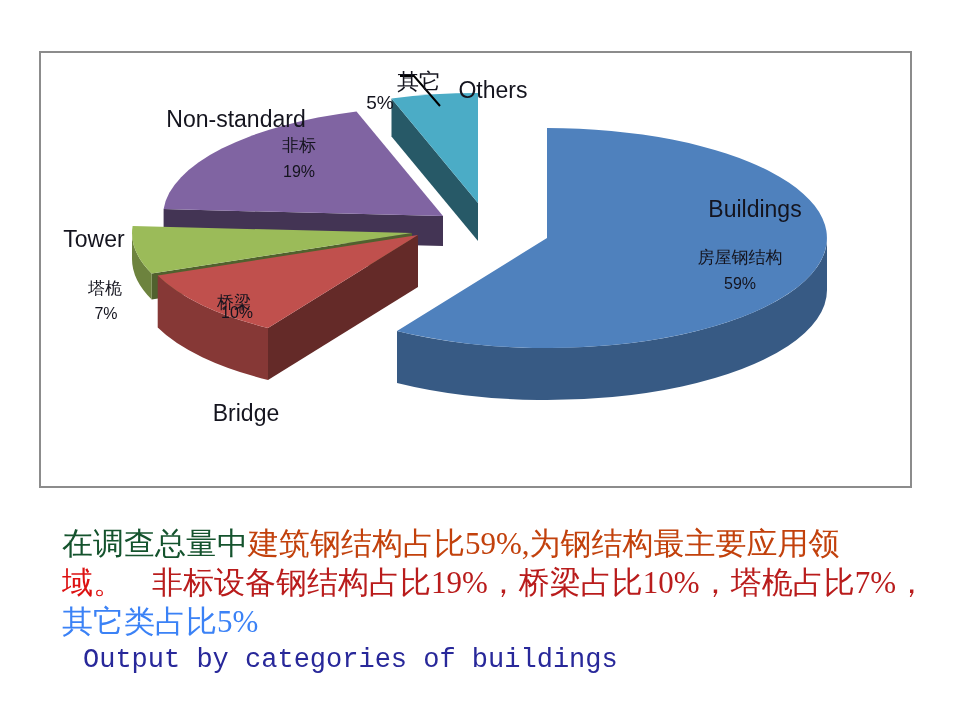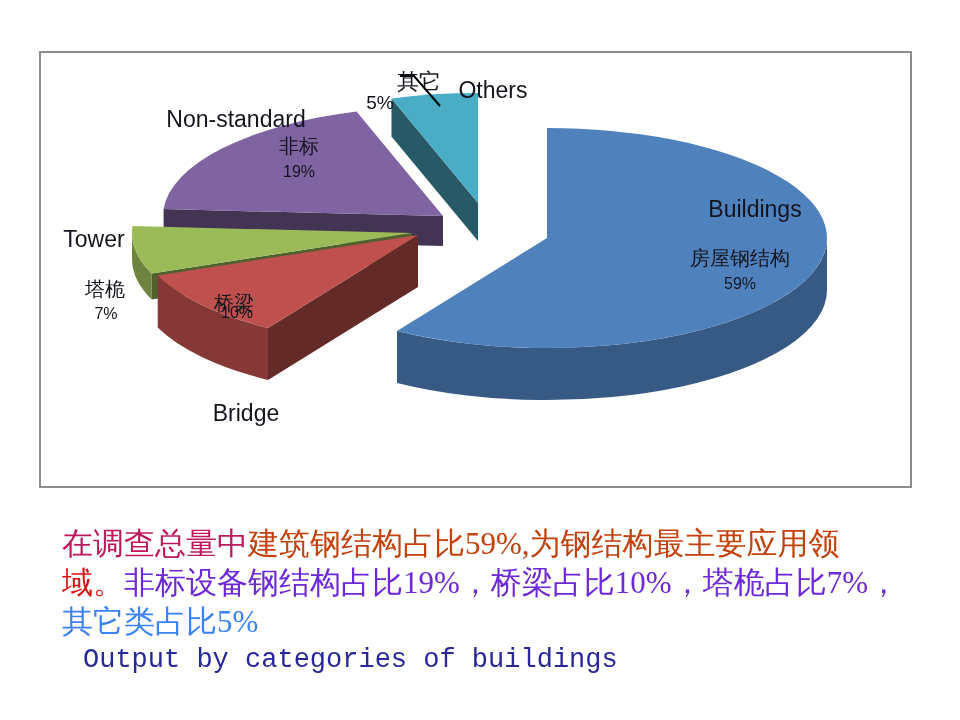--- a/index.html
+++ b/index.html
@@ -4,21 +4,21 @@
 <style>
   html,body{margin:0;padding:0;background:#ffffff;}
   .slide{position:relative;width:960px;height:720px;background:#ffffff;overflow:hidden;
          font-family:"Liberation Sans",sans-serif;}
   .chart-panel{position:absolute;left:39px;top:51px;width:873px;height:437px;
                border:2px solid #8C8C8C;box-sizing:border-box;background:#ffffff;}
   .chart-panel svg{position:absolute;left:0;top:0;}
   .clabel{position:absolute;transform:translate(-50%,-50%);white-space:nowrap;
           color:#14141E;line-height:1.15;text-align:center;}
   .en{font-family:"Liberation Sans",sans-serif;font-size:23px;}
-  .cjk{font-family:"Liberation Serif",serif;font-size:20px;}
+  .cjk{font-family:"Liberation Serif",serif;font-size:17px;}
   .pct{font-family:"Liberation Sans",sans-serif;font-size:16px;}
   .summary{position:absolute;left:62px;top:524px;width:860px;
            font-family:"Liberation Serif",serif;font-size:31px;line-height:39px;}
   .summary .navy{color:#28289A;}
   .summary .red{color:#DD1111;}
   .sline{white-space:nowrap;}
   .sline-en{font-family:"Liberation Mono",monospace;font-size:27px;line-height:39px;white-space:nowrap;margin-left:21px;}
 </style>
 </head>
 <body>
@@ -62,19 +62,19 @@
     <div class="clabel cjk" style="left:193px;top:250px;">桥梁</div>
     <div class="clabel pct" style="left:196px;top:260px;">10%</div>
     <div class="clabel en" style="left:205px;top:360px;">Bridge</div>
 
     <div class="clabel en" style="left:714px;top:156px;">Buildings</div>
     <div class="clabel cjk" style="left:699px;top:205px;">房屋钢结构</div>
     <div class="clabel pct" style="left:699px;top:231px;">59%</div>
   </div>
 
   <div class="summary">
-    <div class="sline"><span class="navy" style="color: #be185d;">在调查总量中</span><span class="red" style="color: #c2410c;">建筑钢结构占比59%,为钢结构最主要应用领</span></div>
-    <div class="sline"><span class="red" style="color: rgb(221, 17, 17);">域。</span><span class="navy" style="color: #6d28d9;">非标设备钢结构占比19%，桥梁占比10%，塔桅占比7%，</span></div>
+    <div class="sline"><span class="navy" style="color: #14532d;">在调查总量中</span><span class="red" style="color: #c2410c;">建筑钢结构占比59%,为钢结构最主要应用领</span></div>
+    <div class="sline"><span class="red" style="color: rgb(221, 17, 17);">域。</span><span class="navy" style="color: #b91c1c; margin-left: 28px;">非标设备钢结构占比19%，桥梁占比10%，塔桅占比7%，</span></div>
     <div class="sline navy" style="color: #3b82f6;">其它类占比5%</div>
     <div class="sline-en navy" style="color: rgb(40, 40, 154);">Output by categories of buildings</div>
   </div>
 
 </div>
 
 </body></html>

